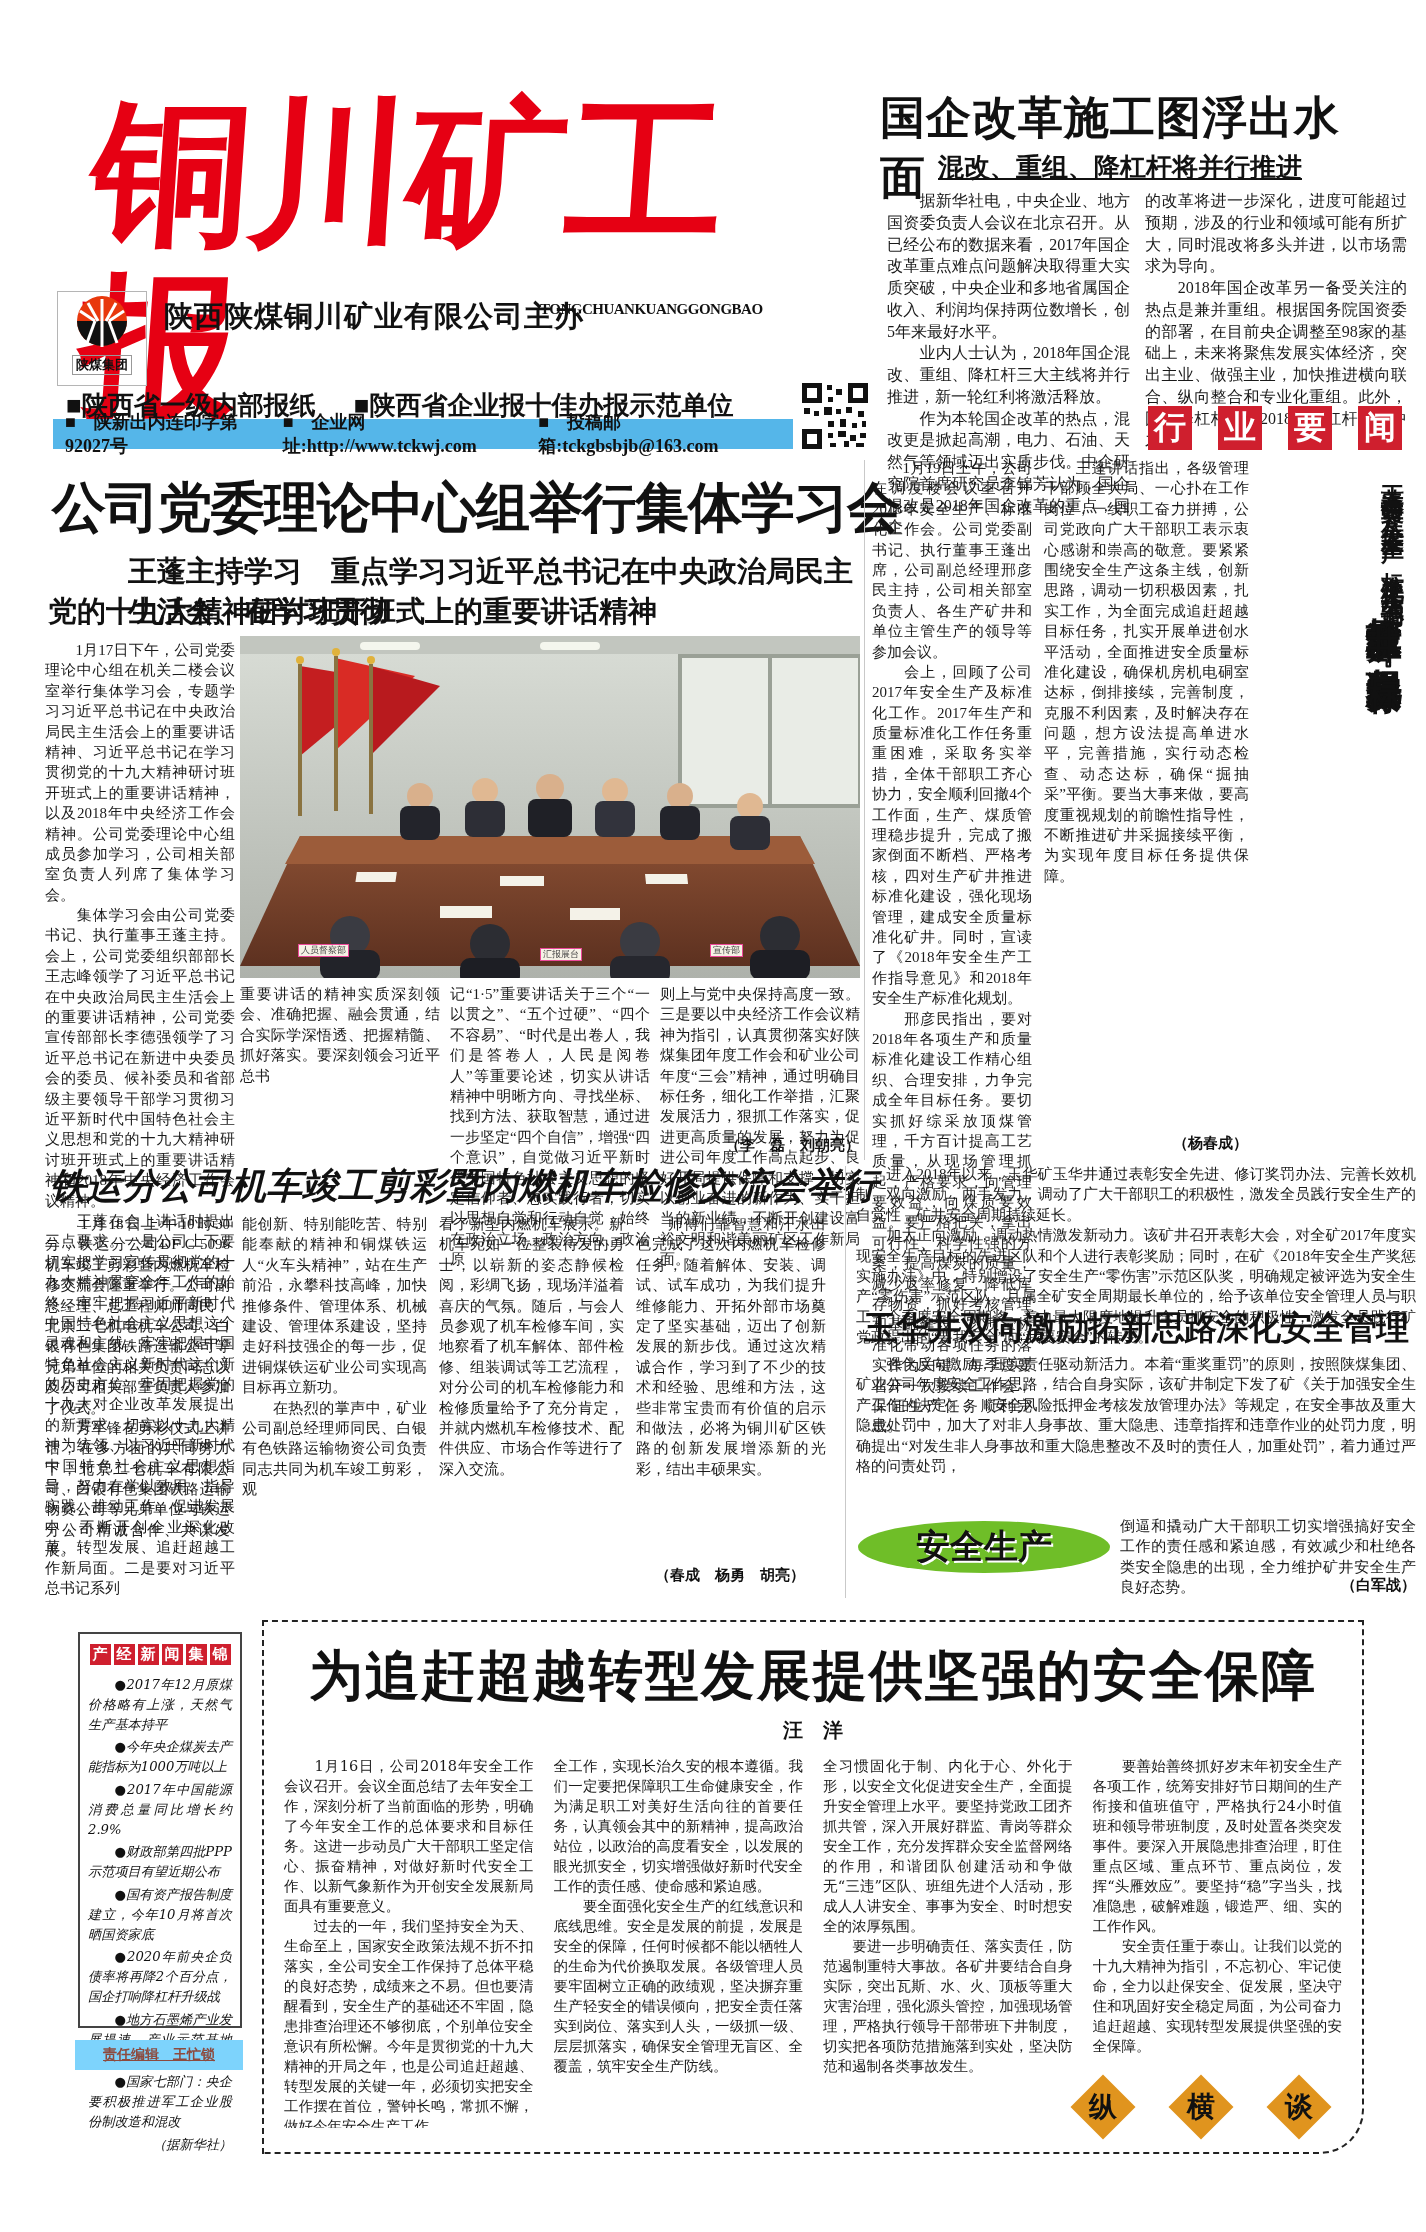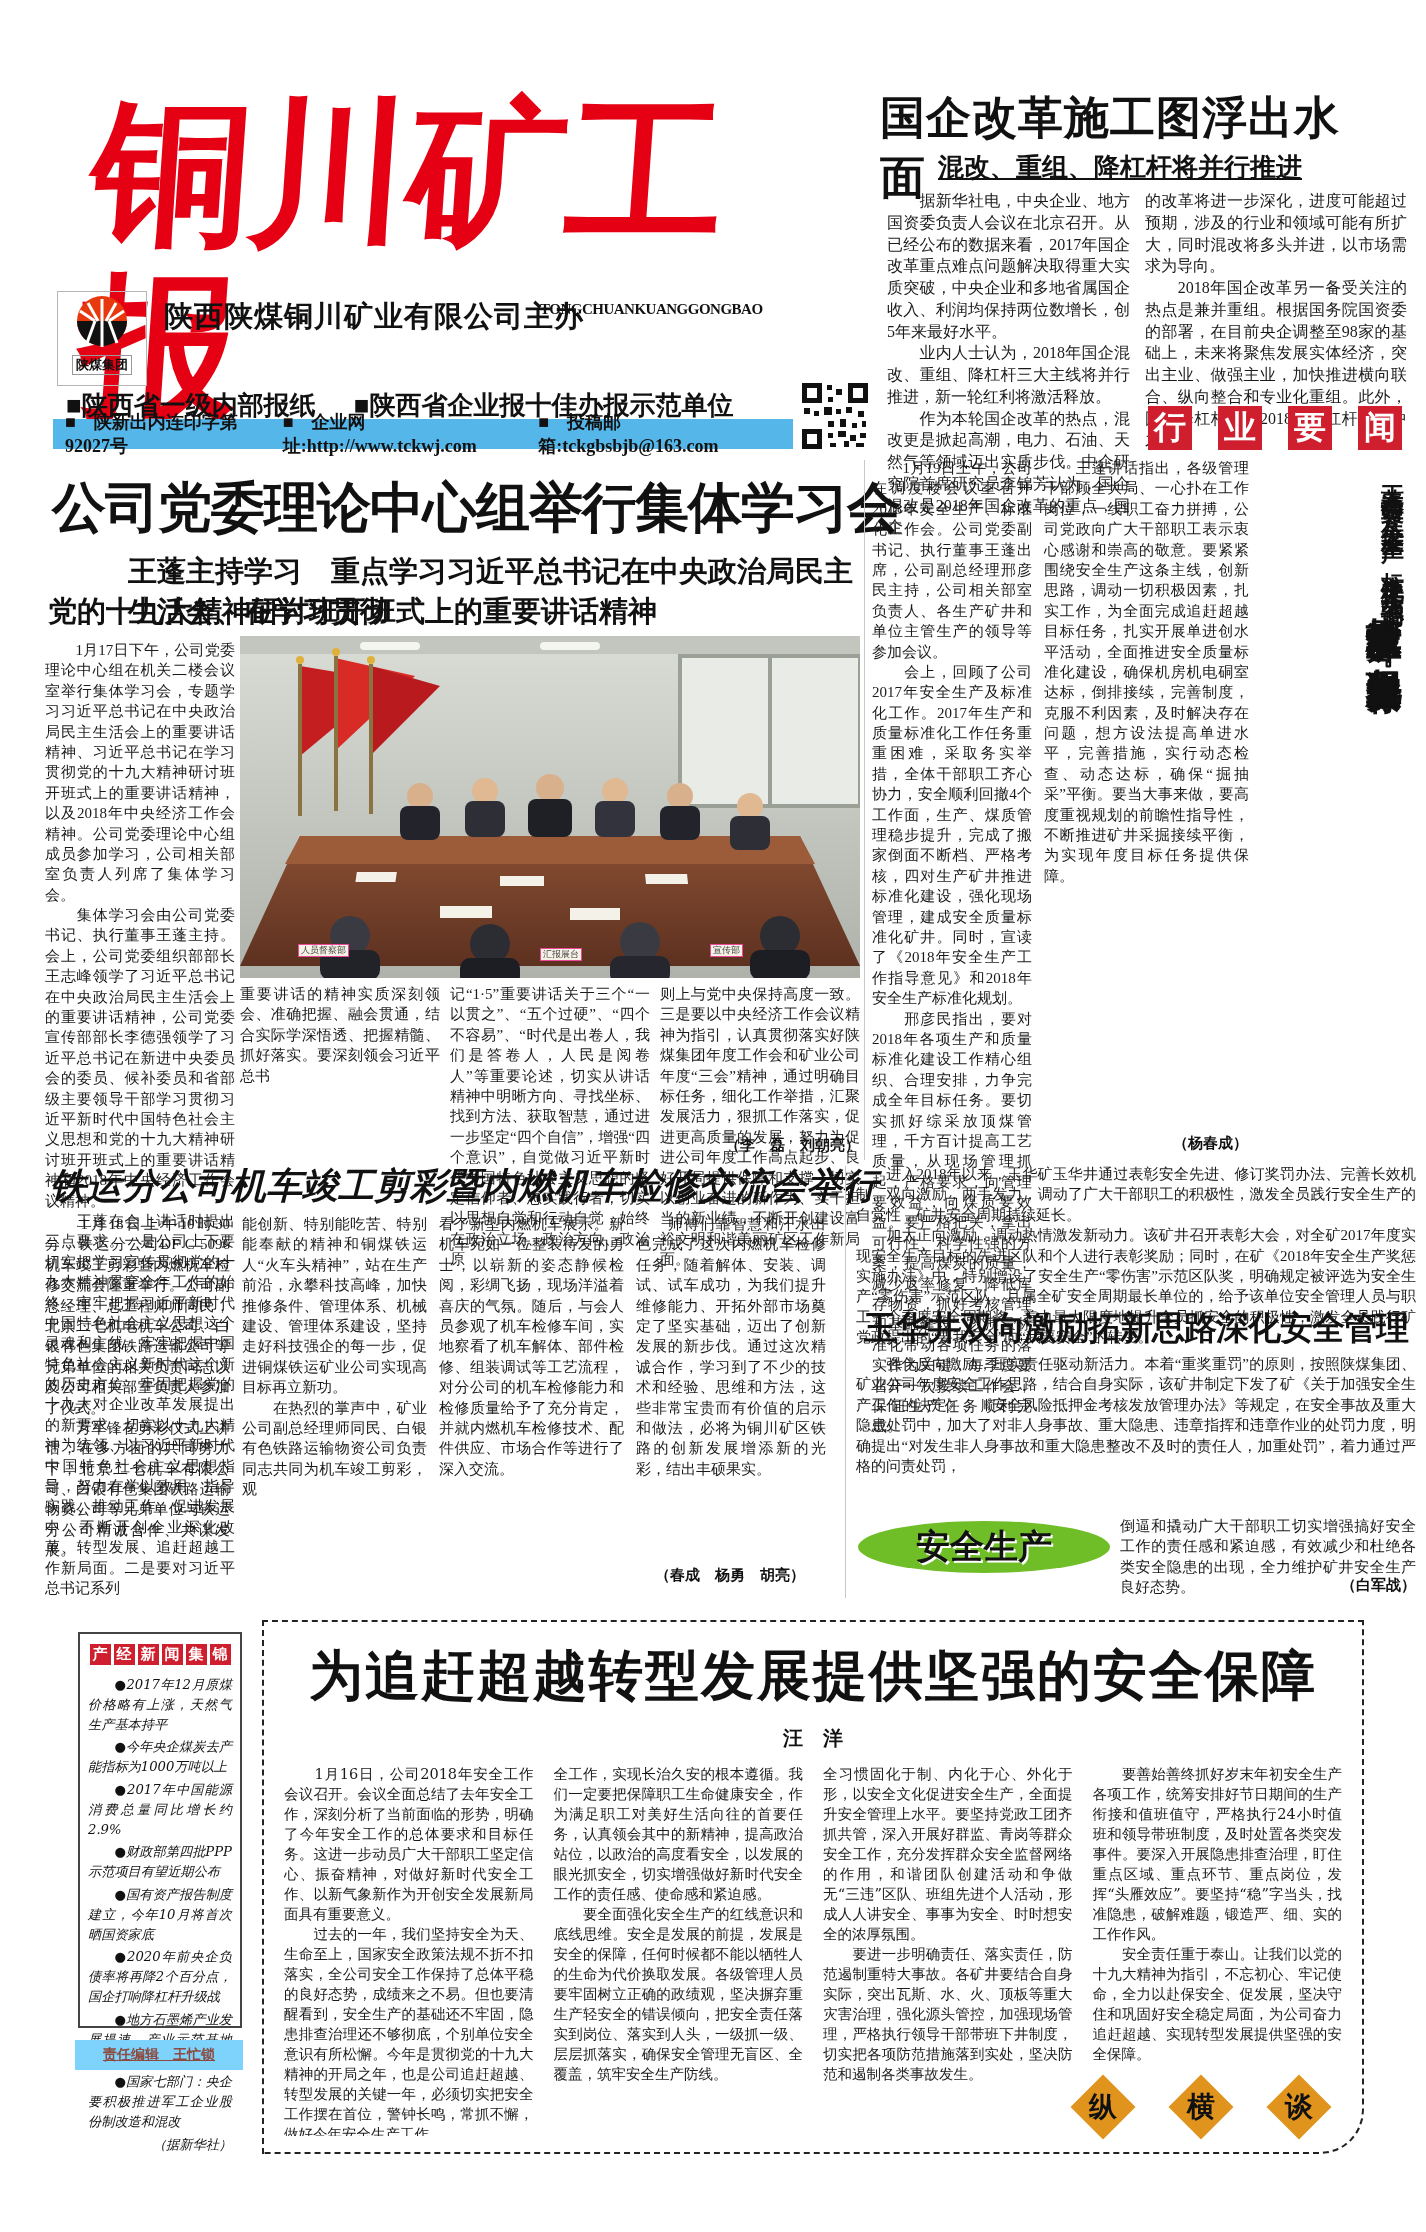--- a/index.html
+++ b/index.html
@@ -309,21 +309,21 @@
       <div>●地方石墨烯产业发展提速，产业示范基地建设将全年推进</div>
       <div>●国家七部门：央企要积极推进军工企业股份制改造和混改</div>
       <div class="sidebar-src">（据新华社）</div>
     </div>
   </div>
 
   <div class="abs editor-bar" style="left:75px; top:2040px; width:168px; height:30px;">责任编辑　王忙锁</div>
 
   <div class="abs dash-box" style="left:262px; top:1620px; width:1102px; height:534px;">
     <div class="hl-bottom sans" style="margin-top:18px;">为追赶超越转型发展提供坚强的安全保障</div>
-    <div style="text-align:center; font-size:20px; font-weight:bold; margin-top:12px;">汪　洋</div>
+    <div style="text-align:center; font-size:20px; font-weight:bold; margin-top:4px;">汪　洋</div>
     <div style="display:flex; gap:20px; padding:12px 20px 0 20px;">
       <div class="body-txt-sm kai" style="width:253px; height:372px; overflow:hidden;">　　1月16日，公司2018年安全工作会议召开。会议全面总结了去年安全工作，深刻分析了当前面临的形势，明确了今年安全工作的总体要求和目标任务。这进一步动员广大干部职工坚定信心、振奋精神，对做好新时代安全工作、以新气象新作为开创安全发展新局面具有重要意义。
 　　过去的一年，我们坚持安全为天、生命至上，国家安全政策法规不折不扣落实，全公司安全工作保持了总体平稳的良好态势，成绩来之不易。但也要清醒看到，安全生产的基础还不牢固，隐患排查治理还不够彻底，个别单位安全意识有所松懈。今年是贯彻党的十九大精神的开局之年，也是公司追赶超越、转型发展的关键一年，必须切实把安全工作摆在首位，警钟长鸣，常抓不懈，做好今年安全生产工作。</div>
       <div class="body-txt-sm kai" style="width:253px; height:372px; overflow:hidden;">全工作，实现长治久安的根本遵循。我们一定要把保障职工生命健康安全，作为满足职工对美好生活向往的首要任务，认真领会其中的新精神，提高政治站位，以政治的高度看安全，以发展的眼光抓安全，切实增强做好新时代安全工作的责任感、使命感和紧迫感。
 　　要全面强化安全生产的红线意识和底线思维。安全是发展的前提，发展是安全的保障，任何时候都不能以牺牲人的生命为代价换取发展。各级管理人员要牢固树立正确的政绩观，坚决摒弃重生产轻安全的错误倾向，把安全责任落实到岗位、落实到人头，一级抓一级、层层抓落实，确保安全管理无盲区、全覆盖，筑牢安全生产防线。</div>
       <div class="body-txt-sm kai" style="width:253px; height:372px; overflow:hidden;">全习惯固化于制、内化于心、外化于形，以安全文化促进安全生产，全面提升安全管理上水平。要坚持党政工团齐抓共管，深入开展好群监、青岗等群众安全工作，充分发挥群众安全监督网络的作用，和谐团队创建活动和争做无“三违”区队、班组先进个人活动，形成人人讲安全、事事为安全、时时想安全的浓厚氛围。
 　　要进一步明确责任、落实责任，防范遏制重特大事故。各矿井要结合自身实际，突出瓦斯、水、火、顶板等重大灾害治理，强化源头管控，加强现场管理，严格执行领导干部带班下井制度，切实把各项防范措施落到实处，坚决防范和遏制各类事故发生。</div>
       <div class="body-txt-sm kai" style="width:253px; height:310px; overflow:hidden;">　　要善始善终抓好岁末年初安全生产各项工作，统筹安排好节日期间的生产衔接和值班值守，严格执行24小时值班和领导带班制度，及时处置各类突发事件。要深入开展隐患排查治理，盯住重点区域、重点环节、重点岗位，发挥“头雁效应”。要坚持“稳”字当头，找准隐患，破解难题，锻造严、细、实的工作作风。
 　　安全责任重于泰山。让我们以党的十九大精神为指引，不忘初心、牢记使命，全力以赴保安全、促发展，坚决守住和巩固好安全稳定局面，为公司奋力追赶超越、实现转型发展提供坚强的安全保障。</div>
     </div>

